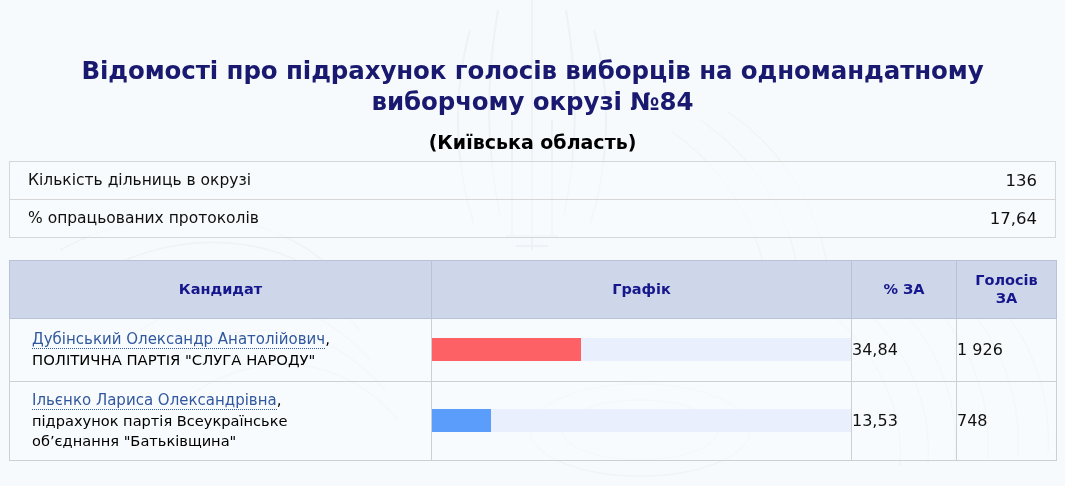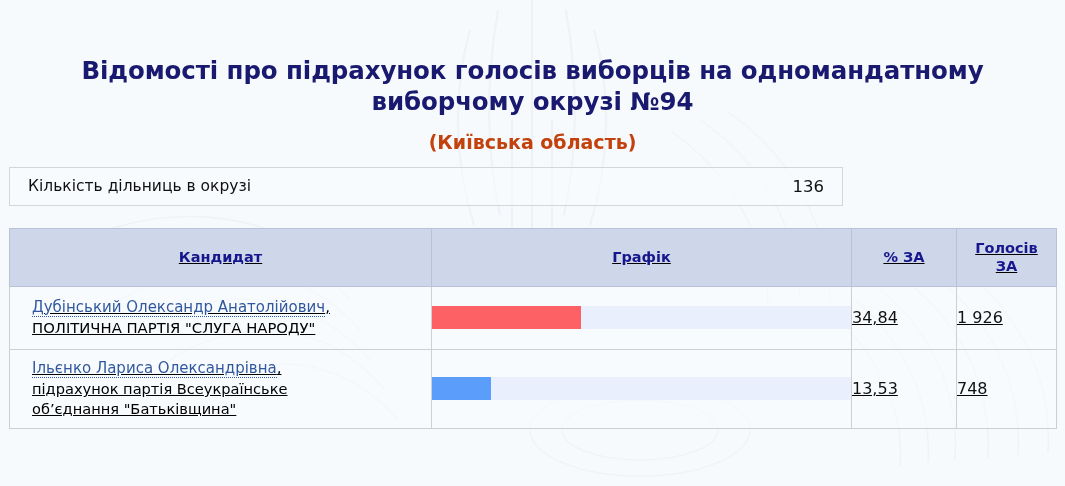--- a/index.html
+++ b/index.html
@@ -41,28 +41,28 @@
   .title-main {
     font-size: 24.5px;
     font-weight: bold;
     color: #191970;
     line-height: 1.26;
     letter-spacing: -0.1px;
   }
   .title-sub {
     font-size: 19px;
     font-weight: bold;
-    color: #c2410c;
+    color: #000000;
     margin-top: 13px;
   }
 
   
   .info-table {
-    margin: 14px 9px 0 9px;
-    width: 834px;
+    margin: 8px 9px 0 9px;
+    width: 1047px;
     border-collapse: collapse;
     background: transparent;
   }
   .info-table tr {
     height: 38px;
   }
   .info-table td {
     border: 1px solid #d6d6d6;
     padding: 0 18px;
     font-size: 15.5px;
@@ -80,21 +80,20 @@
     border-left: none;
     white-space: nowrap;
   }
 
   
   .results-table {
     margin: 22px 6px 0 9px;
     width: 1047px;
     border-collapse: collapse;
     table-layout: fixed;
-    text-decoration: underline;
   }
   .results-table th {
     background: #ced6e9;
     color: #16178c;
     font-weight: bold;
     font-size: 14.5px;
     line-height: 1.25;
     text-align: center;
     vertical-align: middle;
     height: 53px;
@@ -200,30 +199,34 @@
     <ellipse cx="640" cy="430" rx="110" ry="46"></ellipse>
     <ellipse cx="640" cy="430" rx="78" ry="30"></ellipse>
   </g>
 </svg>
 
 <div class="page">
 
   <div class="title-block">
     <div class="title-main">
       <div>Відомості про підрахунок голосів виборців на одномандатному</div>
-      <div>виборчому окрузі №94</div>
+      <div>виборчому окрузі №84</div>
     </div>
     <div class="title-sub">(Київська область)</div>
   </div>
 
   <table class="info-table">
     <tbody>
       <tr>
         <td class="info-label">Кількість дільниць в окрузі</td>
         <td class="info-value">136</td>
+      </tr>
+      <tr>
+        <td class="info-label">% опрацьованих протоколів</td>
+        <td class="info-value">17,64</td>
       </tr>
     </tbody>
   </table>
 
   <table class="results-table">
     <colgroup>
       <col class="col-cand">
         <col class="col-chart">
         <col class="col-pct">
         <col class="col-votes">

